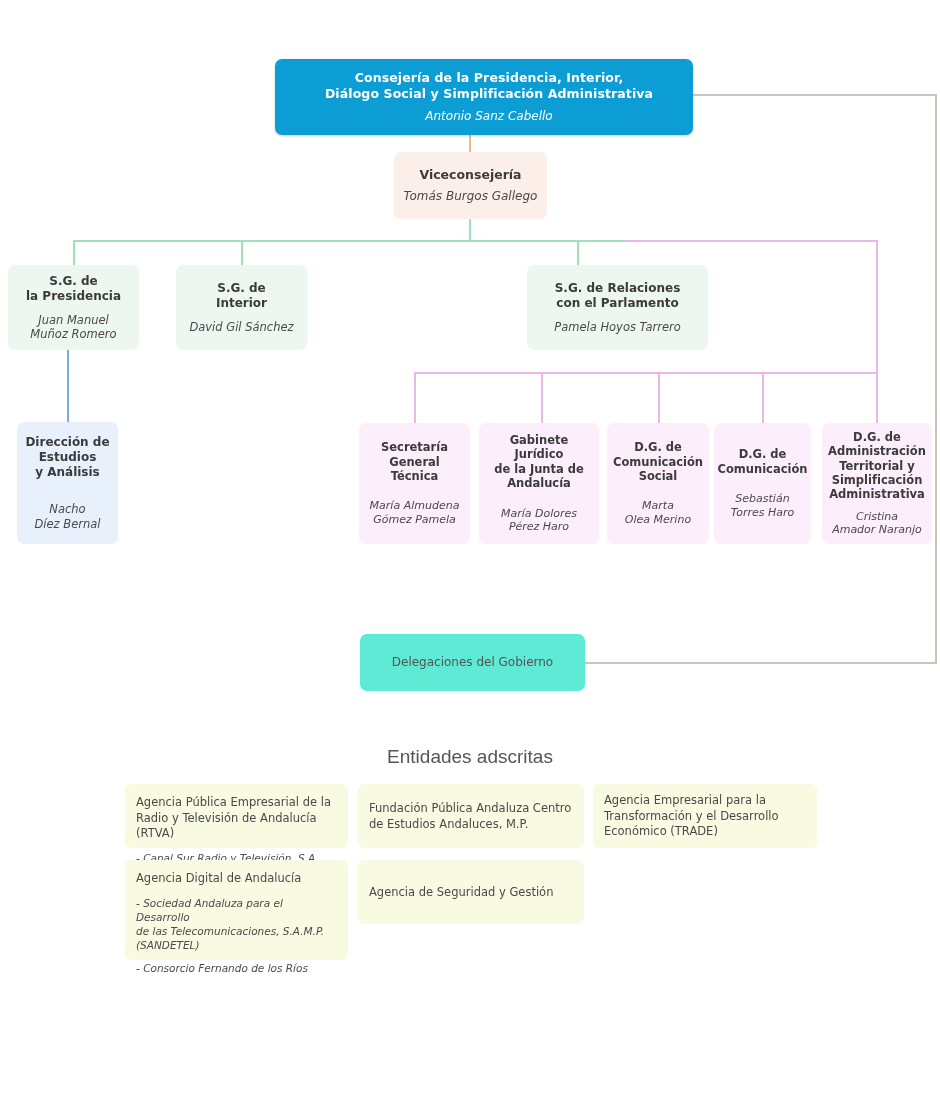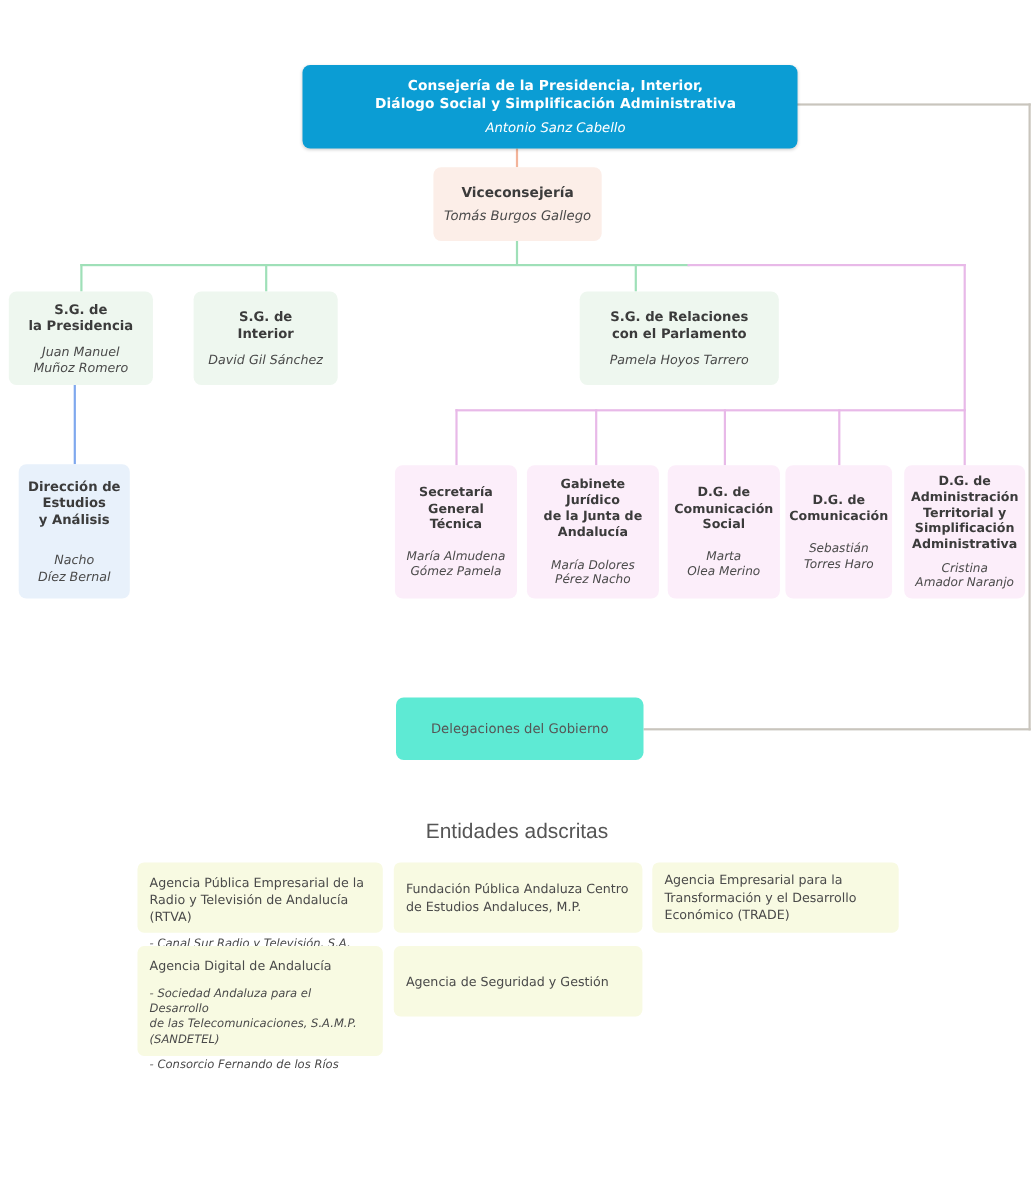--- a/index.html
+++ b/index.html
@@ -131,21 +131,21 @@
 
   <div class="ln h c-pink" style="left:414px;top:372px;width:464px;"></div>
   <div class="ln v c-pink" style="left:414px;top:372px;height:51px;"></div>
   <div class="ln v c-pink" style="left:541px;top:372px;height:51px;"></div>
   <div class="ln v c-pink" style="left:658px;top:372px;height:51px;"></div>
   <div class="ln v c-pink" style="left:762px;top:372px;height:51px;"></div>
   <div class="ln v c-pink" style="left:876px;top:372px;height:51px;"></div>
 
   <div class="ln v c-blue" style="left:67px;top:350px;height:72px;"></div>
 
-  <div class="node root" style="left:275px;top:59px;width:450px;height:76px;padding-left:16px;">
+  <div class="node root" style="left:275px;top:59px;width:418px;height:76px;padding-left:16px;">
     <div class="ttl">
       <span>Consejería de la Presidencia, Interior,</span><br>
       <span>Diálogo Social y Simplificación Administrativa</span>
     </div>
     <div class="per">Antonio Sanz Cabello</div>
   </div>
 
   <div class="node salmon" style="left:394px;top:152px;width:153px;height:67px;">
     <div class="ttl">Viceconsejería</div>
     <div class="per">Tomás Burgos Gallego</div>
@@ -203,21 +203,21 @@
   </div>
 
   <div class="node pink" style="left:479px;top:423px;width:120px;height:121px;">
     <div class="ttl">
       <span>Gabinete Jurídico</span><br>
       <span>de la Junta de</span><br>
       <span>Andalucía</span>
     </div>
     <div class="per">
       <span>María Dolores</span><br>
-      <span>Pérez Nacho</span>
+      <span>Pérez Haro</span>
     </div>
   </div>
 
   <div class="node pink" style="left:607px;top:423px;width:102px;height:121px;">
     <div class="ttl">
       <span>D.G. de</span><br>
       <span>Comunicación</span><br>
       <span>Social</span>
     </div>
     <div class="per">

